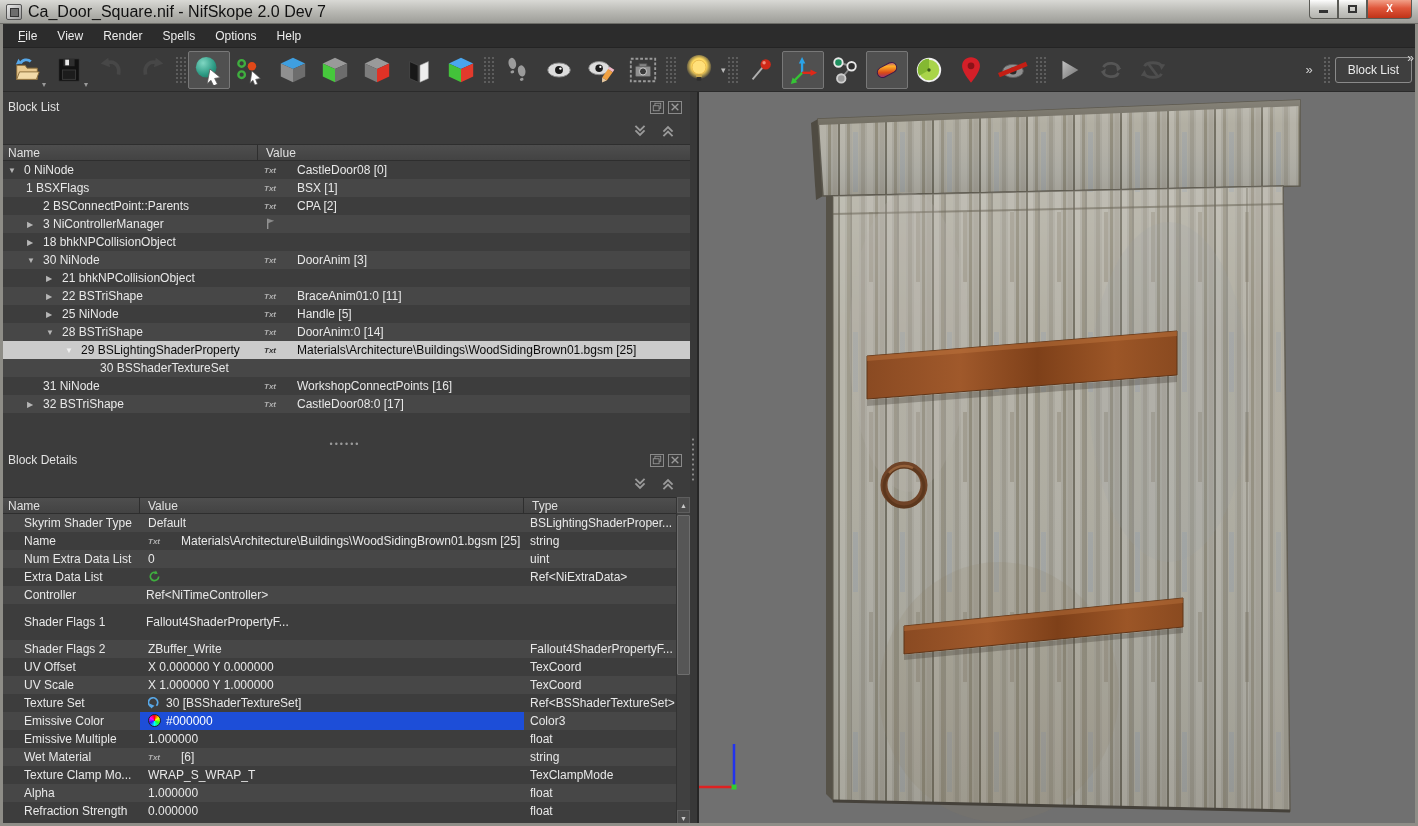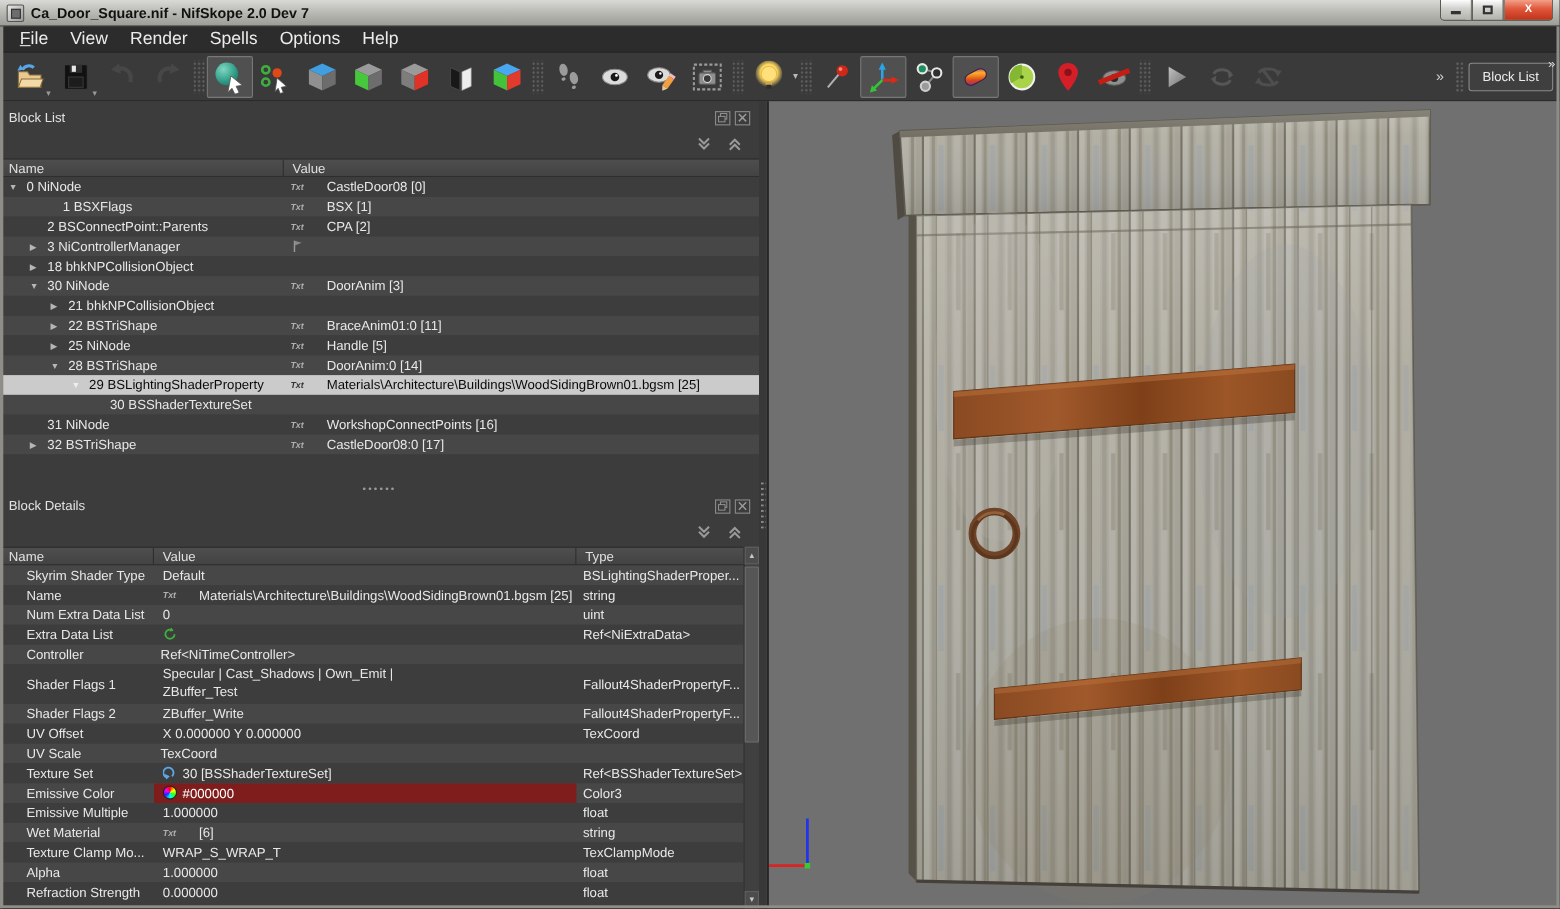--- a/index.html
+++ b/index.html
@@ -7,33 +7,33 @@
   .window { position:relative; width:1418px; height:826px; overflow:hidden; background:#3c3c3c; }
   .window::after { content:''; position:absolute; left:0; top:24px; right:0; bottom:0; border:3px solid #8e8d87; border-top:none; pointer-events:none; }
 
   
   .titlebar { position:absolute; left:0; top:0; width:1418px; height:24px;
     background:linear-gradient(#d9d9d5,#b9b9b4 50%,#9d9d98); border-bottom:1px solid #6d6d68;
     display:flex; align-items:center; }
   .app-icon { width:16px; height:16px; margin:0 6px 0 6px;
     background:linear-gradient(135deg,#e8e8e8,#9a9a9a); border:1px solid #555; border-radius:2px; position:relative; }
   .app-icon::after { content:''; position:absolute; left:3px; top:3px; width:7px; height:7px; background:#6d6d6d; border:1px solid #333; }
-  .title-text { font-size:13px; color:#111;font-weight:bold; }
+  .title-text { font-size:16px; color:#111; }
   .win-btns { margin-left:auto; display:flex; align-items:flex-start; height:24px; padding-right:6px; }
   .win-btn { width:29px; height:19px; border:1px solid #5a5a55; border-top:none; background:linear-gradient(#fdfdfd,#cfcfcb 45%,#b3b3ae);
     display:flex; align-items:center; justify-content:center; font-size:10px; color:#222; }
   .win-btn.min { border-radius:0 0 0 4px; }
   .win-btn.close { width:45px; border-radius:0 0 4px 0; background:linear-gradient(#f2a088,#e0573b 45%,#c03318); color:#fff; font-weight:bold; }
   .win-btn .mini-bar { width:9px; height:3px; background:#333; margin-top:6px; }
   .win-btn .maxi-box { width:9px; height:8px; border:2px solid #333; }
 
   
   .menubar { position:absolute; left:0; top:24px; width:1418px; height:24px; background:#2c2c2c;
     display:flex; align-items:center; padding-left:8px; border-bottom:1px solid #242424; }
-  .menu-item { color:#ececec; font-size:16px; padding:4px 10px; }
+  .menu-item { color:#ececec; font-size:12px; padding:4px 10px; }
   .menu-item u { text-decoration:underline; }
 
   
   .toolbar { position:absolute; left:0; top:48px; width:1418px; height:44px; background:#3a3a3a;
     border-bottom:1px solid #2b2b2b; display:flex; align-items:center; padding:0 6px; }
   .tb-btn { position:relative; width:42px; height:38px; display:flex; align-items:center; justify-content:center;
     background:transparent; border:1px solid transparent; border-radius:2px; flex:none; }
   .tb-btn.active { background:#505050; border-color:#787878; }
   .tb-btn svg { width:30px; height:30px; display:block; }
   .tb-sep { width:10px; height:30px; flex:none; margin:0 2px;
@@ -84,21 +84,21 @@
   .wheel { display:inline-block; width:13px; height:13px; border-radius:50%; margin-right:5px; vertical-align:-2px;
     background:conic-gradient(#f00,#ff0,#2f2,#0ff,#22f,#f0f,#f00); border:1px solid #222; }
 
   
   .dt-name { width:140px; flex:none; padding-left:24px; }
   .dt-val  { width:384px; flex:none; padding-left:8px; }
   .dt-type { flex:1; padding-left:6px; }
   .det-row.tall { height:36px; }
   .det-row.tall .cell { line-height:17px; }
   .det-row.tall .dt-name, .det-row.tall .dt-type { display:flex; align-items:center; }
-  .dt-val.swatch { background:#7f1d1d; color:#fff; }
+  .dt-val.swatch { background:#1d4ed8; color:#fff; }
   .val2 { display:block; }
 
   .dock-hsplit { position:absolute; left:0; top:347px; width:690px; height:10px; display:flex; align-items:center; justify-content:center; }
   .dock-hsplit .dots { color:#9a9a9a; font-size:9px; letter-spacing:2px; line-height:4px; }
 
   
   .scrollbar { position:absolute; right:14px; top:48px; bottom:0; width:14px; background:#404040; border-left:1px solid #333; }
   .sb-btn { position:absolute; left:0; width:13px; height:16px; background:#4c4c4c; border:1px solid #5e5e5e;
     color:#c8c8c8; font-size:7px; text-align:center; line-height:15px; }
   .sb-up { top:0; } .sb-down { bottom:0; }
@@ -409,21 +409,21 @@
       <div class="grid-header">
         <div class="hcell" style="width:258px">Name</div>
         <div class="hcell" style="flex:1;border-right:none">Value</div>
       </div>
       <div class="rows" id="bl-rows">
           <div class="tree-row">
             <div class="cell bl-name" style="padding-left: 8px;"><span class="arrow">▼</span><span>0 NiNode</span></div>
             <div class="cell bl-val"><span class="txt-ico">Txt</span><span>CastleDoor08 [0]</span></div>
           </div>
           <div class="tree-row alt">
-            <div class="cell bl-name" style="padding-left: 41px;"><span class="arrow"></span><span>1 BSXFlags</span></div>
+            <div class="cell bl-name" style="padding-left: 10px;"><span class="arrow"></span><span>1 BSXFlags</span></div>
             <div class="cell bl-val"><span class="txt-ico">Txt</span><span>BSX [1]</span></div>
           </div>
           <div class="tree-row">
             <div class="cell bl-name" style="padding-left: 27px;"><span class="arrow"></span><span>2 BSConnectPoint::Parents</span></div>
             <div class="cell bl-val"><span class="txt-ico">Txt</span><span>CPA [2]</span></div>
           </div>
           <div class="tree-row alt">
             <div class="cell bl-name" style="padding-left: 27px;"><span class="arrow">▶</span><span>3 NiControllerManager</span></div>
             <div class="cell bl-val"><span class="vic"><svg viewBox="0 0 14 14">
                   <line x1="4" y1="2" x2="4" y2="13" stroke="#9a9a9a" stroke-width="1.4"></line>
@@ -532,37 +532,37 @@
             <div class="cell dt-type"><span>Ref&lt;NiExtraData&gt;</span></div>
           </div>
           <div class="det-row alt">
             <div class="cell dt-name"><span>Controller</span></div>
             <div class="cell dt-type"><span>Ref&lt;NiTimeController&gt;</span></div>
           </div>
           <div class="det-row tall">
             <div class="cell dt-name">
               <span>Shader Flags 1</span>
             </div>
-            <div class="cell dt-val"><span>Specular | Cast_Shadows | Own_Emit |</span><span class="val2">ZBuffer_Test</span></div>
             <div class="cell dt-type">
               <span>Fallout4ShaderPropertyF...</span>
             </div>
           </div>
           <div class="det-row alt">
             <div class="cell dt-name"><span>Shader Flags 2</span></div>
             <div class="cell dt-val"><span>ZBuffer_Write</span></div>
             <div class="cell dt-type"><span>Fallout4ShaderPropertyF...</span></div>
           </div>
           <div class="det-row">
             <div class="cell dt-name"><span>UV Offset</span></div>
             <div class="cell dt-val"><span>X 0.000000 Y 0.000000</span></div>
             <div class="cell dt-type"><span>TexCoord</span></div>
           </div>
           <div class="det-row alt">
             <div class="cell dt-name"><span>UV Scale</span></div>
+            <div class="cell dt-val"><span>X 1.000000 Y 1.000000</span></div>
             <div class="cell dt-type"><span>TexCoord</span></div>
           </div>
           <div class="det-row">
             <div class="cell dt-name"><span>Texture Set</span></div>
             <div class="cell dt-val"><span class="vic"><svg viewBox="0 0 14 14">
                   <path d="M3.5 11.5A5 5 0 1 1 9 10.5" fill="none" stroke="#58a8e8" stroke-width="1.8"></path>
                   <polygon points="1.5,8 3.5,13.5 7,10.5" fill="#58a8e8"></polygon>
                 </svg></span><span>30 [BSShaderTextureSet]</span></div>
             <div class="cell dt-type"><span>Ref&lt;BSShaderTextureSet&gt;</span></div>
           </div>

